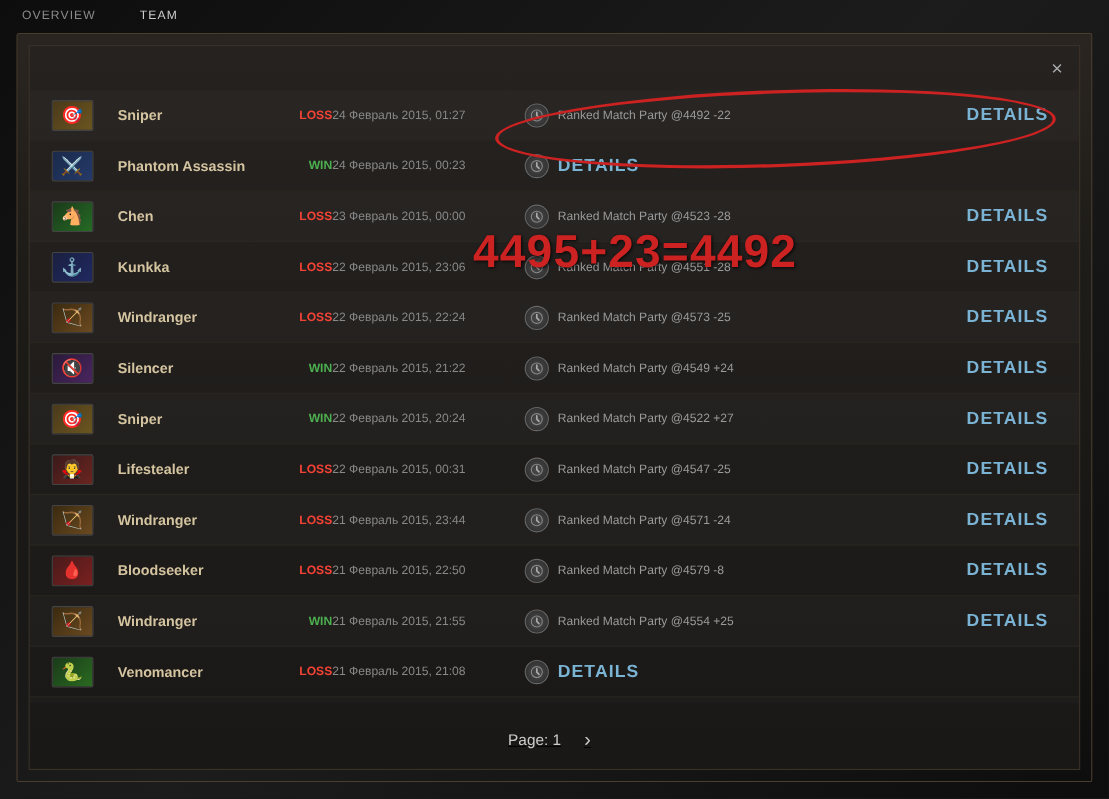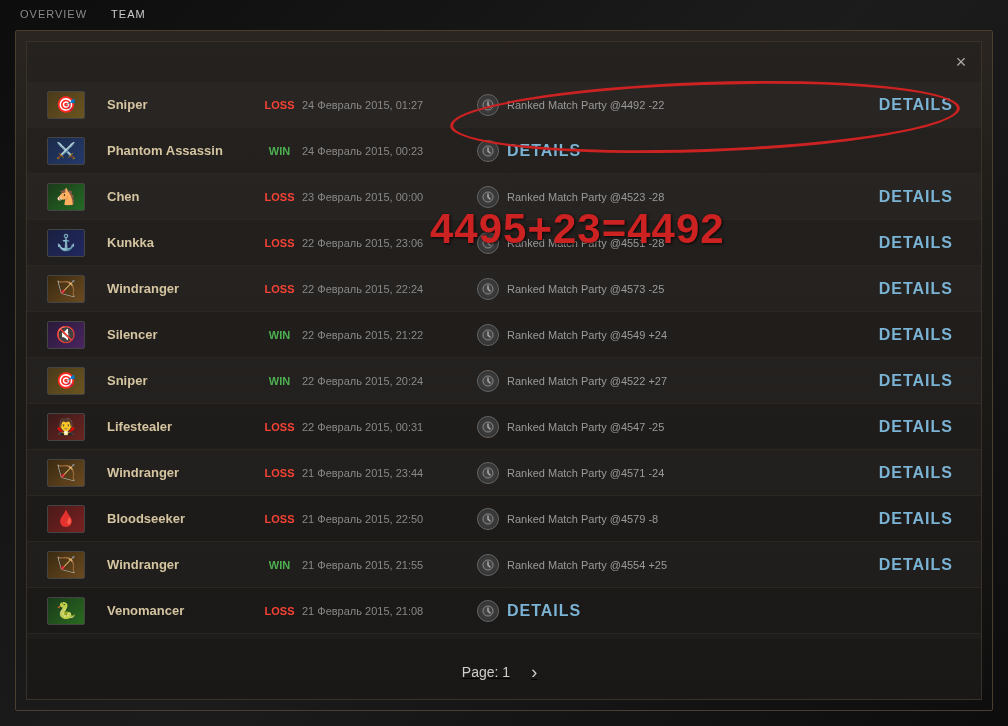--- a/index.html
+++ b/index.html
@@ -22,21 +22,21 @@
     .tab-bar {
       position: absolute;
       top: 0;
       left: 0;
       right: 0;
       height: 28px;
       display: flex;
       align-items: center;
       background: transparent;
       padding: 0 20px;
-      gap: 24px;
+      gap: 40px;
     }
 
     .tab-label {
       color: #8a8a8a;
       font-size: 11px;
       letter-spacing: 1px;
       text-transform: uppercase;
     }
 
     .tab-label.active {
@@ -136,22 +136,22 @@
     }
 
     .result-badge {
       width: 45px;
       font-size: 11px;
       font-weight: bold;
       text-align: center;
       flex-shrink: 0;
     }
 
-    .result-win { color: #4caf50; }
-    .result-loss { color: #f44336; }
+    .result-win { color: #4caf50; text-align: right; }
+    .result-loss { color: #f44336; text-align: right; }
 
     .match-date {
       color: #888;
       font-size: 11px;
       width: 175px;
       flex-shrink: 0;
     }
 
     .match-type-icon {
       width: 22px;

